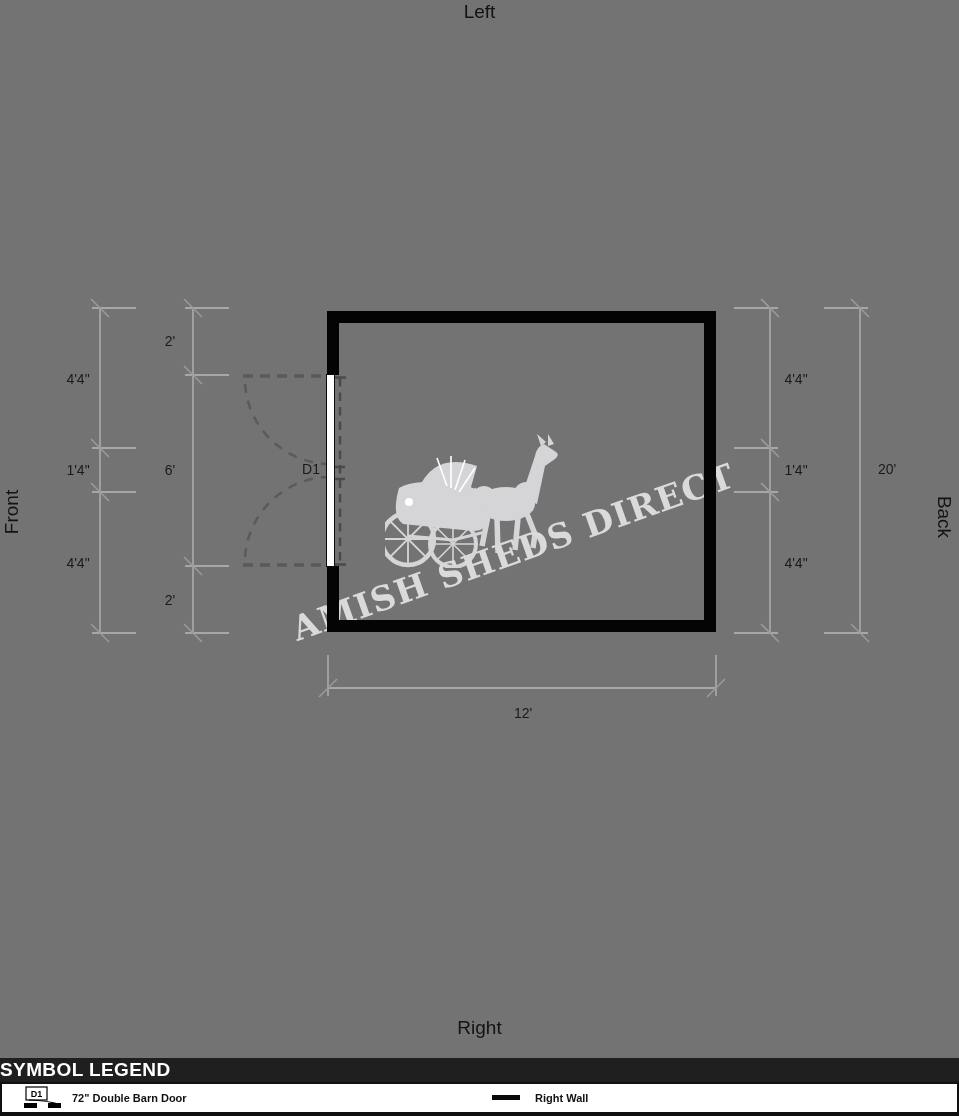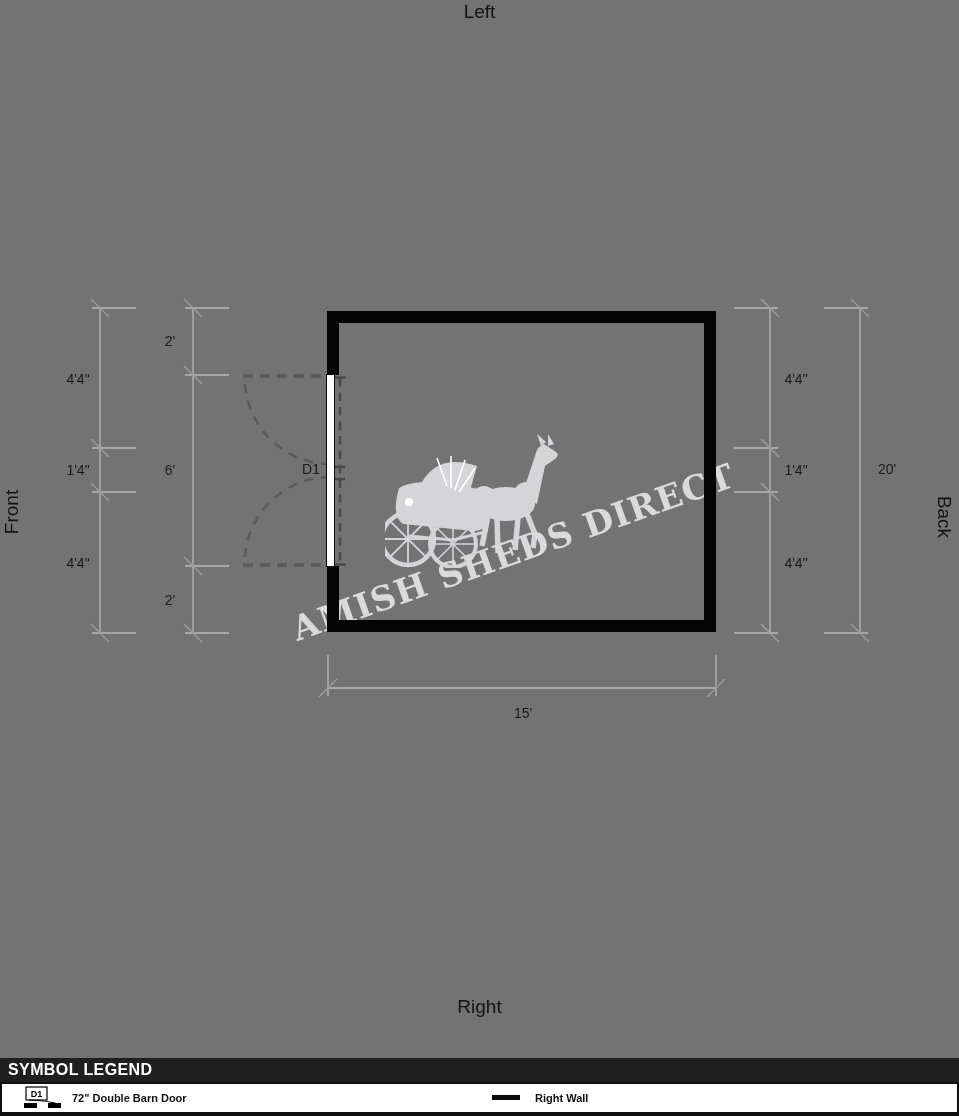--- a/index.html
+++ b/index.html
@@ -29,35 +29,35 @@
   #door-lines-layer{z-index:3;}
   
   .wm-text{position:absolute;left:299px;top:612px;height:34px;line-height:34px;
     font-family:"DejaVu Serif", serif;font-weight:bold;font-size:34px;
     letter-spacing:1px;color:#dadada;transform-origin:0 100%;
     transform:rotate(-19.5deg);white-space:nowrap;z-index:1;}
   
   #legend{position:absolute;left:0;top:1058px;width:959px;height:58px;
     background:#101010;padding:0;box-sizing:border-box;z-index:10;}
   #legend-header{height:24px;background:#1f1f1f;display:flex;align-items:center;}
-  #legend-title{color:#ffffff;font-weight:bold;font-size:16px;letter-spacing:.4px;
-    padding-left:8px;}
+  #legend-title{color:#ffffff;font-weight:bold;font-size:19px;letter-spacing:.4px;
+    padding-left:0;}
   #legend-row{margin:1.5px 2px 0 2px;height:28.5px;background:#ffffff;
     position:relative;}
   .legend-item{position:absolute;top:0;height:28.5px;display:flex;align-items:center;}
   .legend-item-label{font-size:11px;font-weight:bold;color:#111;}
   .wall-swatch{display:inline-block;width:28px;height:5px;background:#0a0a0a;margin-right:15px;}
 </style>
 </head>
 <body>
 
 <div id="canvas">
 
   <div class="abs orient orient-top" style="top:1px;">Left</div>
-  <div class="abs orient orient-bottom" style="top:996px;">Right</div>
+  <div class="abs orient orient-bottom" style="top:1017px;">Right</div>
   <div class="abs orient orient-side" style="left:12px;top:512px;">Front</div>
   <div class="abs orient orient-side back" style="left:944px;top:517px;">Back</div>
 
   <div id="watermark-layer" class="abs" style="left:0;top:0;width:959px;height:1116px;">
     <svg class="abs" style="left:385px;top:428px;" width="178" height="140" viewBox="0 0 178 140">
       <g fill="#d5d5d8" stroke="#d5d5d8">
 
         <circle cx="23" cy="111" r="26" fill="none" stroke-width="4.5"></circle>
         <g stroke-width="1.8">
           <line x1="23" y1="85" x2="23" y2="137"></line>
@@ -193,21 +193,21 @@
   <div class="dim-label" style="left:78px;top:379px;">4'4"</div>
   <div class="dim-label" style="left:78px;top:470px;">1'4"</div>
   <div class="dim-label" style="left:78px;top:563px;">4'4"</div>
   <div class="dim-label" style="left:170px;top:341px;">2'</div>
   <div class="dim-label" style="left:170px;top:470px;">6'</div>
   <div class="dim-label" style="left:170px;top:600px;">2'</div>
   <div class="dim-label" style="left:796px;top:379px;">4'4"</div>
   <div class="dim-label" style="left:796px;top:470px;">1'4"</div>
   <div class="dim-label" style="left:796px;top:563px;">4'4"</div>
   <div class="dim-label" style="left:887px;top:469px;">20'</div>
-  <div class="dim-label" style="left:523px;top:713px;">15'</div>
+  <div class="dim-label" style="left:523px;top:713px;">12'</div>
 
   <div id="legend">
     <div id="legend-header">
       <span id="legend-title">SYMBOL LEGEND</span>
     </div>
     <div id="legend-row">
       <div class="legend-item" style="left:20px;">
         <svg width="42" height="26" viewBox="0 0 42 26" style="margin-right:8px;">
           <rect x="4" y="2" width="21" height="13" fill="#ffffff" stroke="#000000" stroke-width="1.2"></rect>
           <path d="M 7 15 Q 26 15.5 38 19.5" fill="none" stroke="#000000" stroke-width="1.2"></path>

